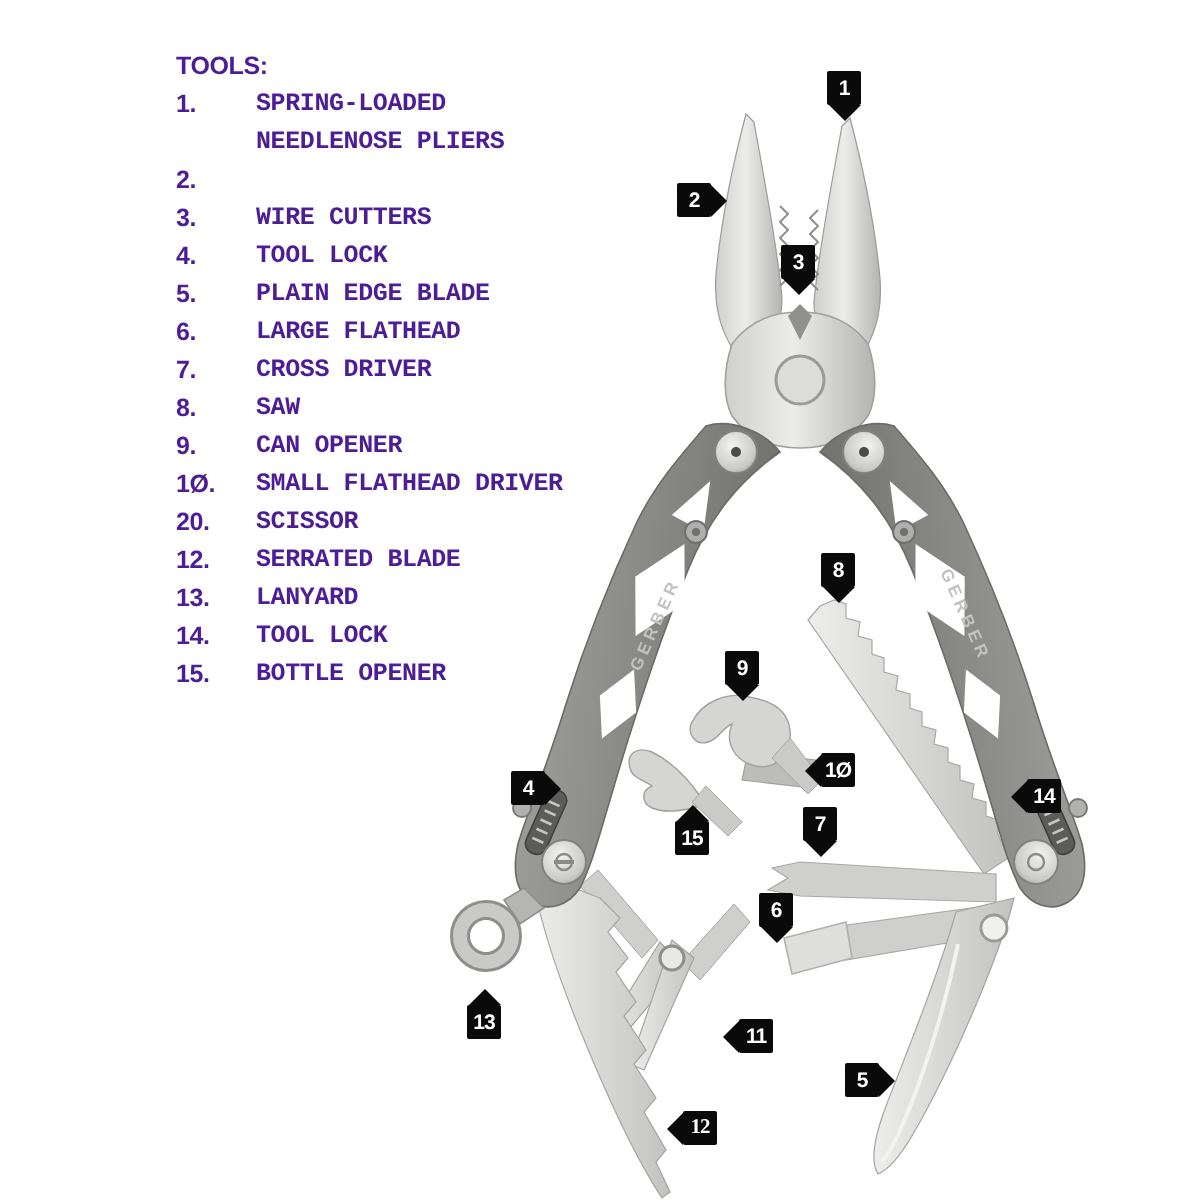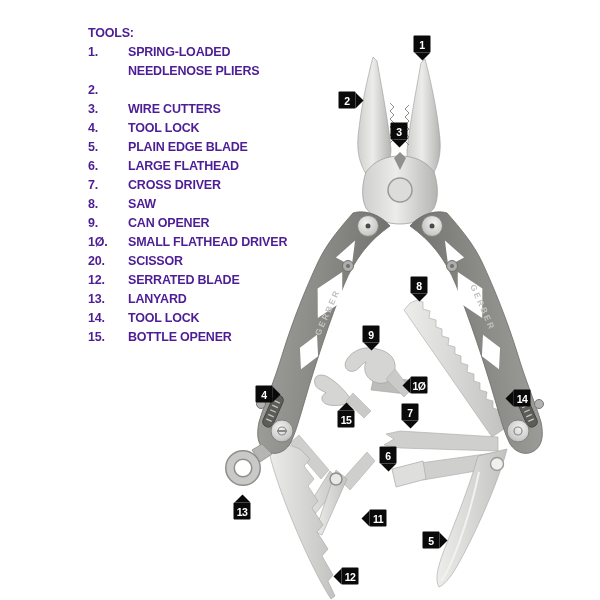--- a/index.html
+++ b/index.html
@@ -2,21 +2,21 @@
 <html><head>
 <meta charset="utf-8">
 <style>
   html,body{margin:0;padding:0;}
   body{width:600px;height:600px;position:relative;background:#ffffff;overflow:hidden;
        font-family:"Liberation Sans",sans-serif;}
   .tools-list{position:absolute;left:88px;top:24px;width:215px;color:#4c1d95;}
   .tools-list .heading{font-weight:700;font-size:12.5px;line-height:19px;letter-spacing:-0.2px;}
   .tool-row{display:flex;font-weight:700;font-size:12.5px;line-height:19px;letter-spacing:-0.2px;}
   .tool-row .num{width:40px;flex:0 0 40px;}
-  .tool-row .lbl{width:175px;}
+  .tool-row .lbl{width:175px;font-family:Liberation Mono, monospace;}
   #diagram-svg{position:absolute;left:0;top:0;}
   #markers-layer{position:absolute;left:0;top:0;width:600px;height:600px;pointer-events:none;}
   .marker{position:absolute;width:17px;height:17px;background:#0a0a0a;color:#fff;
           display:flex;align-items:center;justify-content:center;
           font-weight:700;font-size:10.5px;letter-spacing:-0.5px;
           transform:translate(-50%,-50%);border-radius:1px;}
   .marker::after{content:"";position:absolute;width:0;height:0;}
   .marker.down::after{top:100%;left:50%;transform:translateX(-50%);
       border-left:8px solid transparent;border-right:8px solid transparent;border-top:8px solid #0a0a0a;}
   .marker.up::after{bottom:100%;left:50%;transform:translateX(-50%);
@@ -205,17 +205,17 @@
     <div class="marker right" style="left: 347px; top: 100px;">2</div>
     <div class="marker down" style="left: 399px; top: 131px;">3</div>
     <div class="marker right" style="left: 264px; top: 394px;">4</div>
     <div class="marker right" style="left: 431px; top: 540px;">5</div>
     <div class="marker down" style="left: 388px; top: 455px;">6</div>
     <div class="marker down" style="left: 410px; top: 412px;">7</div>
     <div class="marker down" style="left: 419px; top: 285px;">8</div>
     <div class="marker down" style="left: 371px; top: 334px;">9</div>
     <div class="marker left" style="left: 419px; top: 385px;">1Ø</div>
     <div class="marker left" style="left: 361px; top: 518px; margin-left: 17px;">11</div>
-    <div class="marker left" style="left: 350px; top: 576px;">12</div>
+    <div class="marker left" style="left: 350px; top: 564px; font-family: Liberation Serif, serif;">12</div>
     <div class="marker up" style="left: 242px; top: 511px;">13</div>
     <div class="marker left" style="left: 522px; top: 398px;">14</div>
     <div class="marker up" style="left: 321px; top: 419px; margin-left: 25px;">15</div>
   </div>
 
 </body></html>

